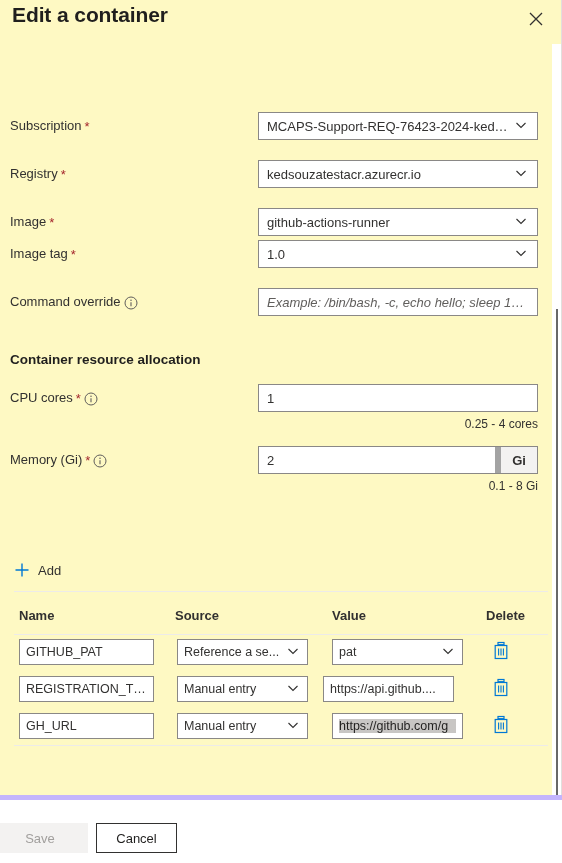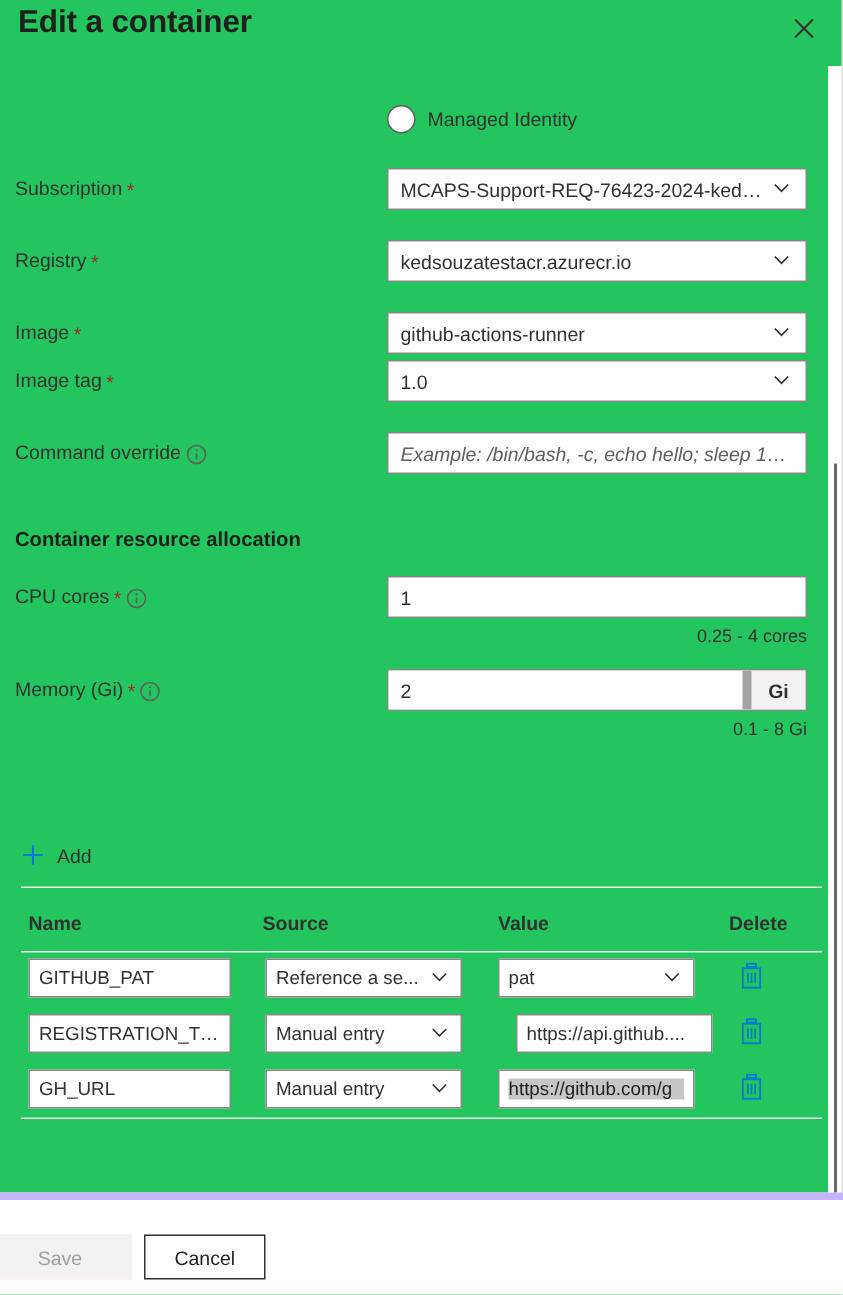--- a/index.html
+++ b/index.html
@@ -15,21 +15,21 @@
     color: #323130;
     overflow: hidden;
     position: relative;
   }
 
   
   .panel {
     position: relative;
     width: 562px;
     height: 863px;
-    background: #22c55e;
+    background: #fef9c3;
     box-sizing: border-box;
   }
 
   
   .header {
     position: absolute;
     top: 0;
     left: 0;
     width: 562px;
     height: 44px;
@@ -366,24 +366,20 @@
       <span>
         <svg width="14" height="14" viewBox="0 0 14 14">
           <path d="M1 1 L13 13 M13 1 L1 13" stroke="#323130" stroke-width="1.3" fill="none"></path>
         </svg>
       </span>
     </button>
   </div>
 
   <div class="content">
 
-    <div class="radio-row">
-      <span class="radio-circle"></span>
-      <span class="radio-label">Managed Identity</span>
-    </div>
 
     <div class="frow" style="top:68px;">
       <div class="flabel">
         <span>Subscription</span>
         <span class="req">*</span>
       </div>
       <div class="field">
         <span class="val">MCAPS-Support-REQ-76423-2024-keds...</span>
         <span class="chev">
           <svg width="12" height="12" viewBox="0 0 12 12">
@@ -550,21 +546,21 @@
         <span class="val">REGISTRATION_TO...</span>
       </div>
       <div class="cell-input" style="left:177px; top:632px; width:131px;">
         <span class="val">Manual entry</span>
         <span class="chev">
           <svg width="12" height="12" viewBox="0 0 12 12">
               <path d="M1.5 4 L6 8.5 L10.5 4" stroke="#323130" stroke-width="1.1" fill="none"></path>
             </svg>
         </span>
       </div>
-      <div class="cell-input" style="left:344px; top:632px; width:131px;">
+      <div class="cell-input" style="left:323px; top:632px; width:131px;">
         <span class="val">https://api.github....</span>
       </div>
       <div class="trash" style="left:492px; top:634px;">
         <span>
           <svg width="18" height="20" viewBox="0 0 18 20">
             <rect x="6" y="1.5" width="6" height="2.2" stroke="#0078d4" stroke-width="1.2" fill="none"></rect>
             <rect x="3.2" y="4.5" width="11.6" height="13" stroke="#0078d4" stroke-width="1.2" fill="none"></rect>
             <path d="M6.6 7.5 L6.6 14.5 M9 7.5 L9 14.5 M11.4 7.5 L11.4 14.5" stroke="#0078d4" stroke-width="1.1"></path>
           </svg>
         </span>

